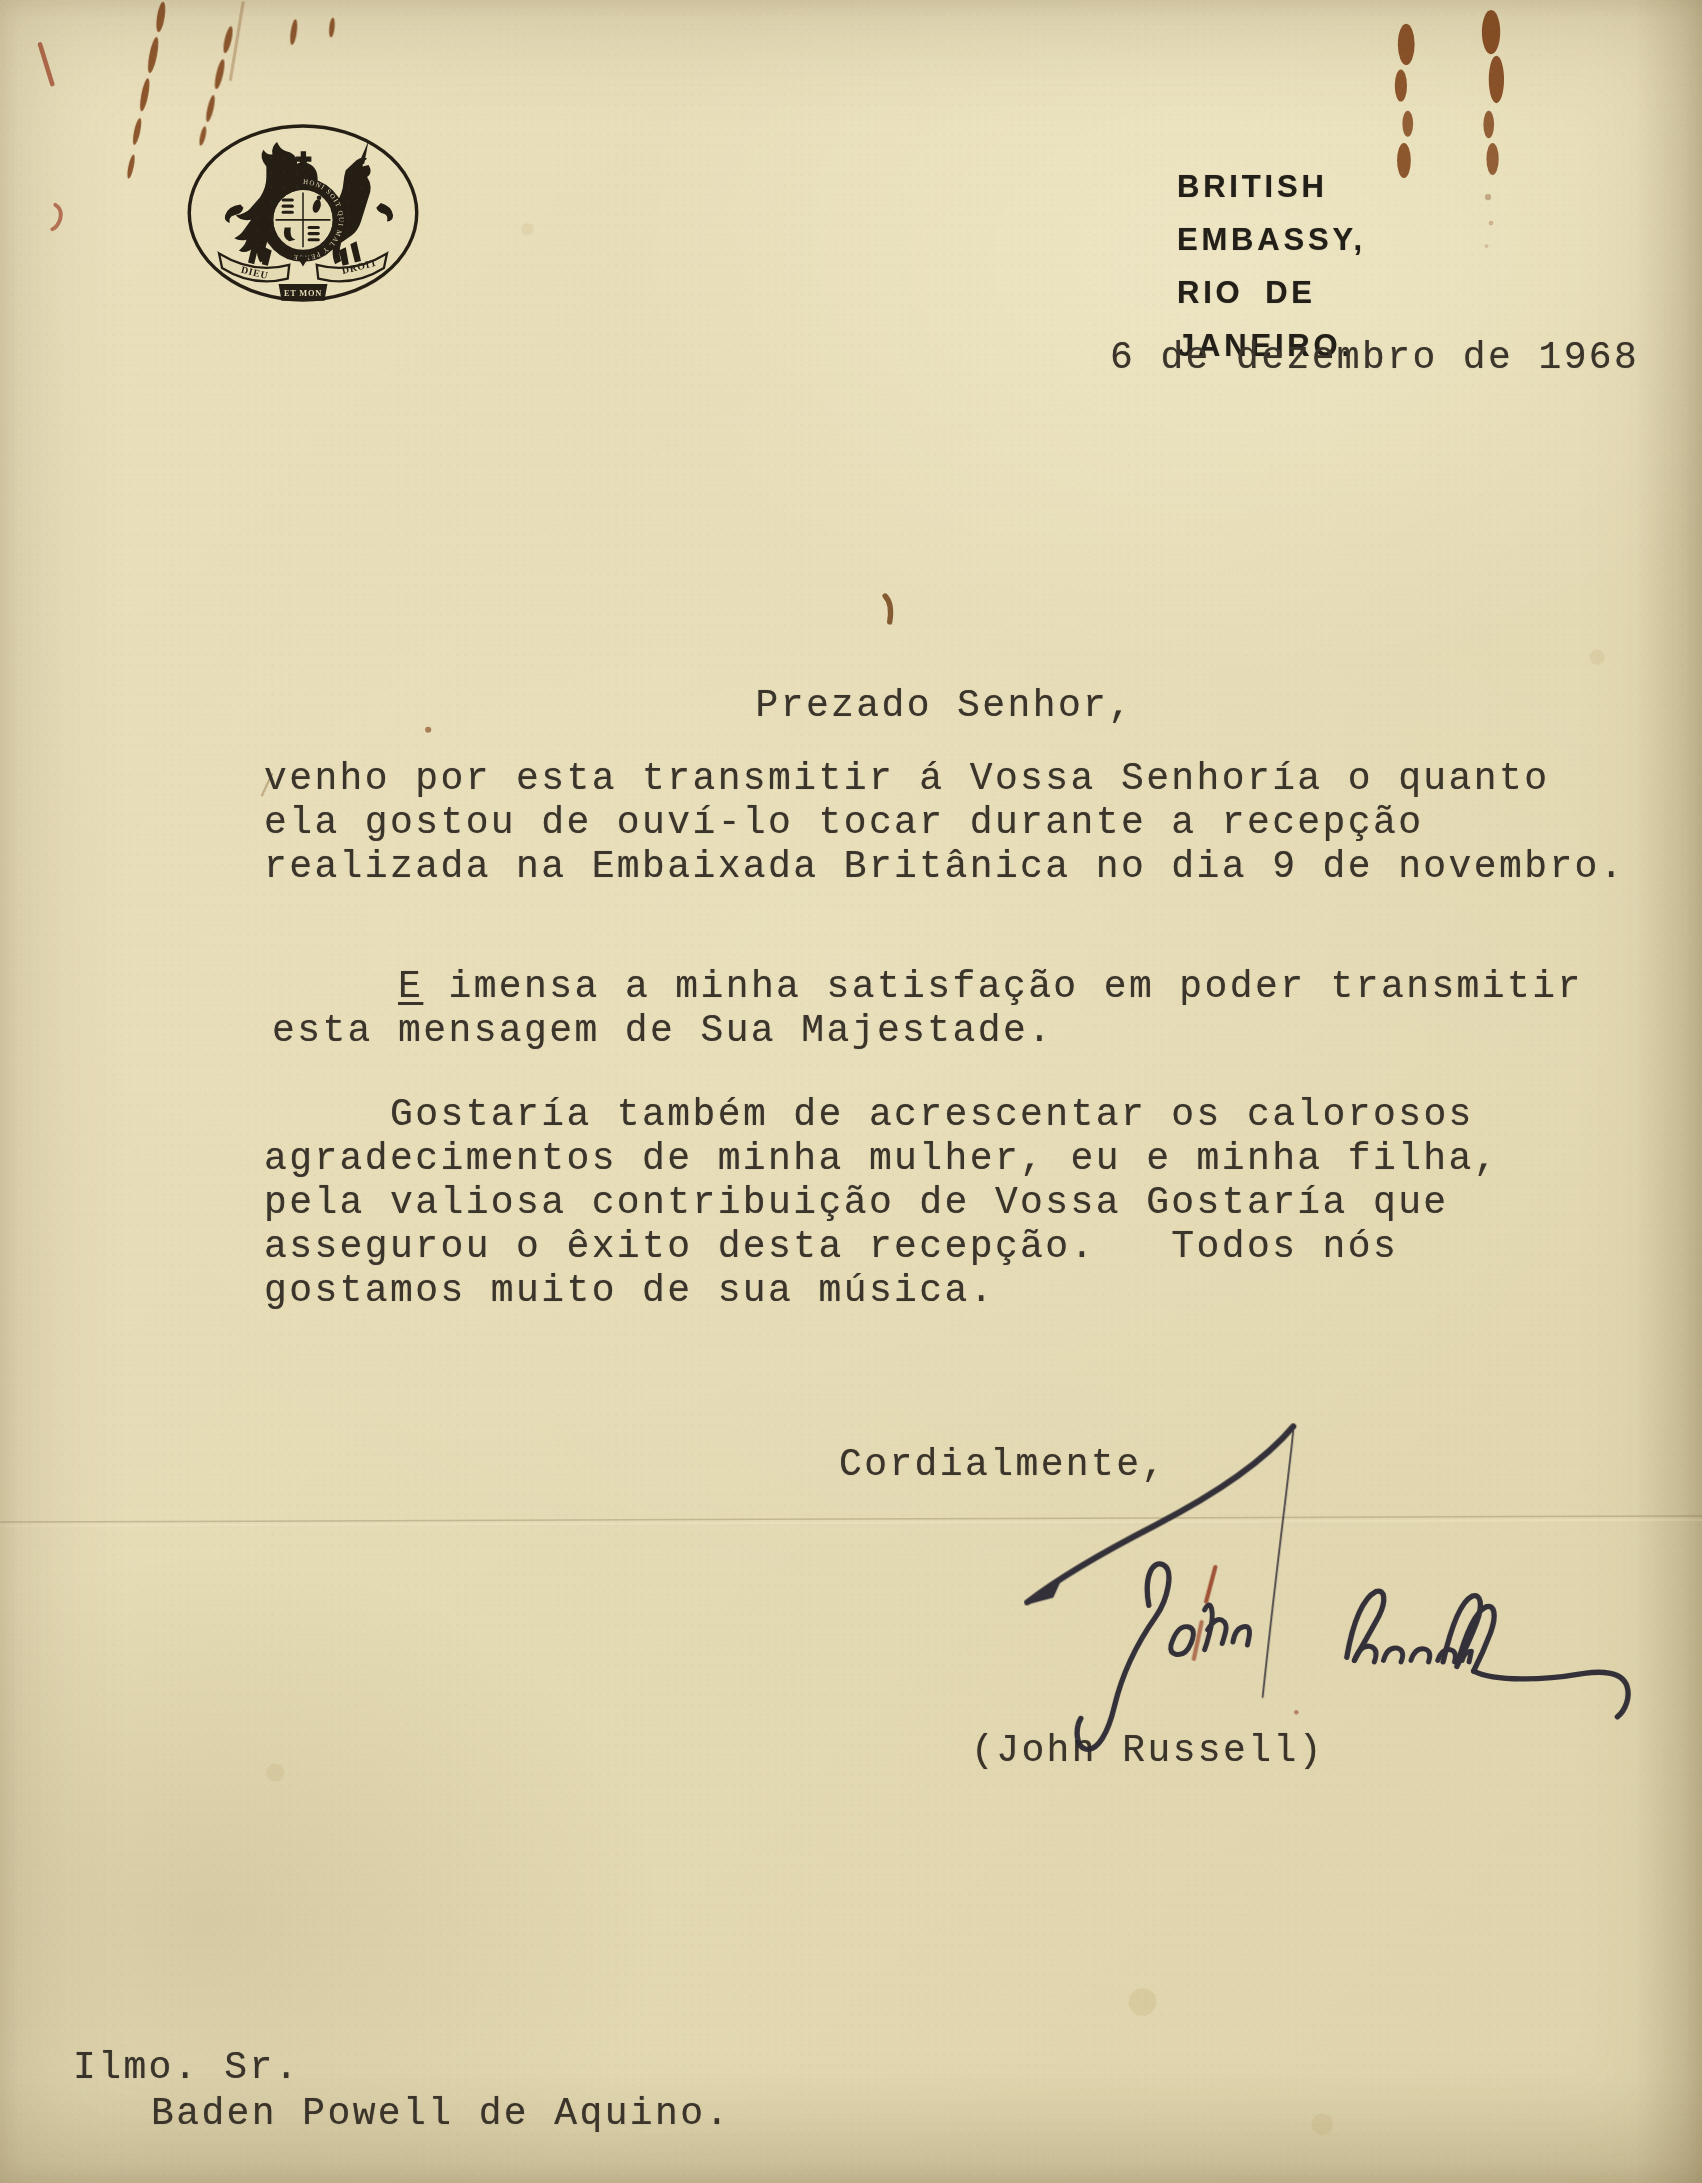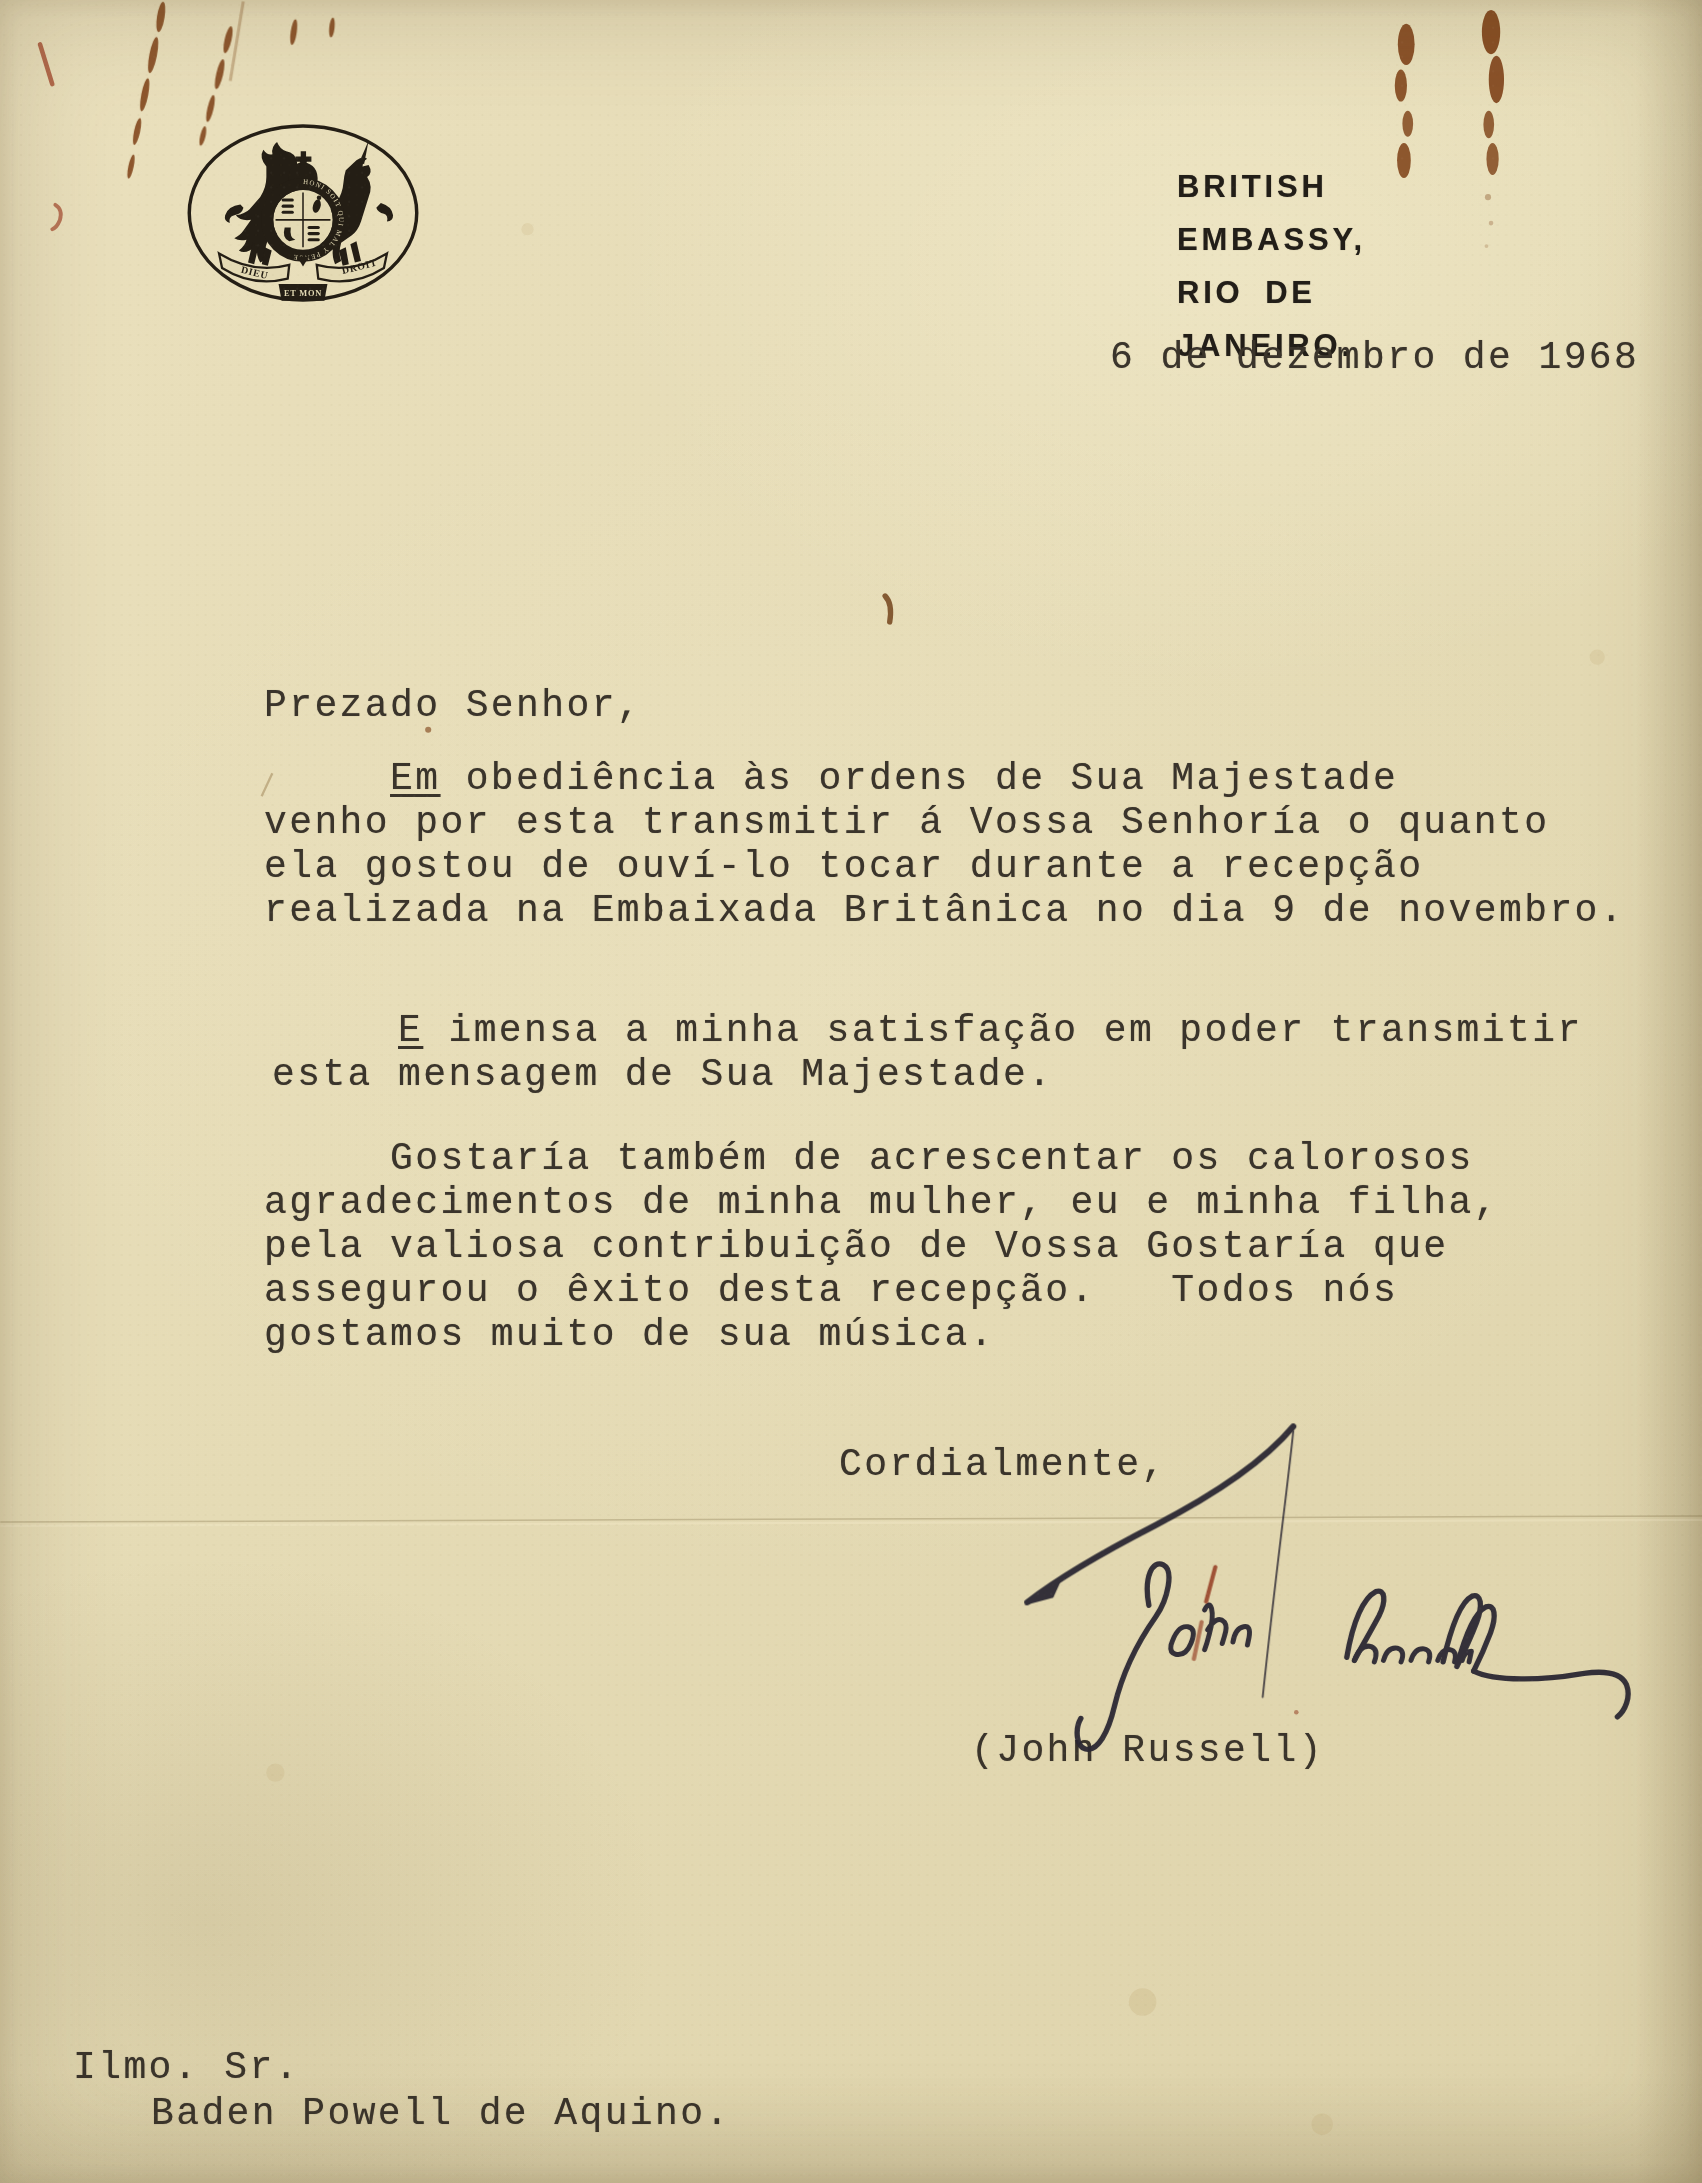--- a/index.html
+++ b/index.html
@@ -24,21 +24,21 @@
   .type{font-family:"Liberation Mono","DejaVu Sans Mono",monospace;
     font-size:38px;line-height:44px;letter-spacing:2.4px;color:#3a342b;
     text-shadow:0 0 0.8px rgba(58,52,43,.55);}
   .line{white-space:pre;}
   .u{text-decoration:underline;text-decoration-thickness:2.7px;text-underline-offset:5.3px;}
   .hdr{position:absolute;left:1177px;top:160px;width:336px;
     font-family:"Liberation Sans",sans-serif;font-weight:700;font-size:31px;line-height:53px;
     letter-spacing:3.8px;word-spacing:9.2px;color:#221e18;text-shadow:0 0 0.8px rgba(34,30,24,.5);}
   .abs{position:absolute;}
   #body-text{position:absolute;left:264px;top:684px;z-index:3;}
-  .sal{margin:0 0 29px 0;}
+  .sal{margin:0 0 29px 0;text-align:center;}
   .para1{margin:0 0 76px 0;}
   .para2{margin:0 0 40px 8px;}
   .para3{margin:0;}
   #date-line{left:1110px;top:336px;z-index:3;}
   #closing{left:839px;top:1443px;z-index:3;}
   #typed-name{left:971px;top:1729px;z-index:3;}
   #recipient-1{left:73px;top:2046px;z-index:3;}
   #recipient-2{left:151px;top:2092px;z-index:3;}
   #crest{position:absolute;left:176px;top:113px;z-index:3;}
   #stains{position:absolute;left:0;top:0;z-index:2;}
@@ -160,21 +160,20 @@
     <div>BRITISH EMBASSY,</div>
     <div>RIO DE JANEIRO.</div>
   </div>
 
   <div class="abs type" id="date-line">6 de dezembro de 1968</div>
 
   <div id="body-text" class="type">
     <div class="line sal">Prezado Senhor,</div>
 
     <div class="para1">
-      <div class="line"><span>     </span><span class="u">Em</span><span> obediência às ordens de Sua Majestade</span></div>
       <div class="line">venho por esta transmitir á Vossa Senhoría o quanto</div>
       <div class="line">ela gostou de ouví-lo tocar durante a recepção</div>
       <div class="line">realizada na Embaixada Britânica no dia 9 de novembro.</div>
     </div>
 
     <div class="para2">
       <div class="line"><span>     </span><span class="u">E</span><span> imensa a minha satisfação em poder transmitir</span></div>
       <div class="line">esta mensagem de Sua Majestade.</div>
     </div>
 

